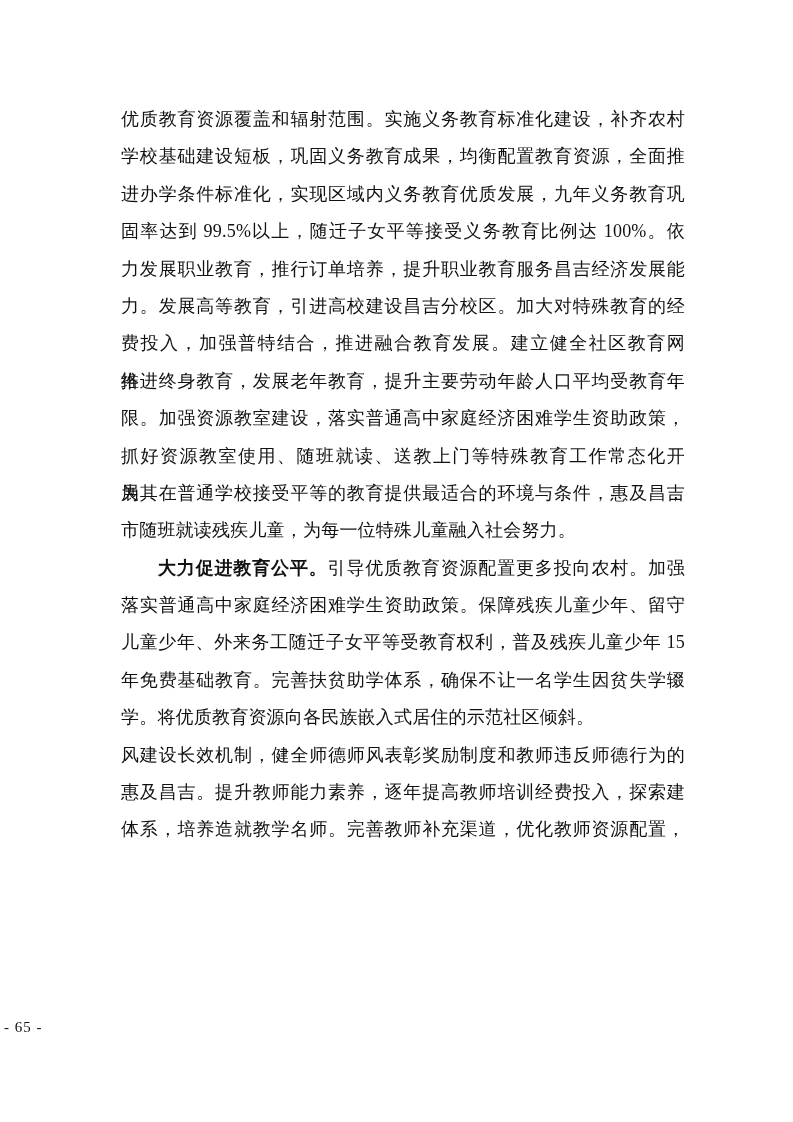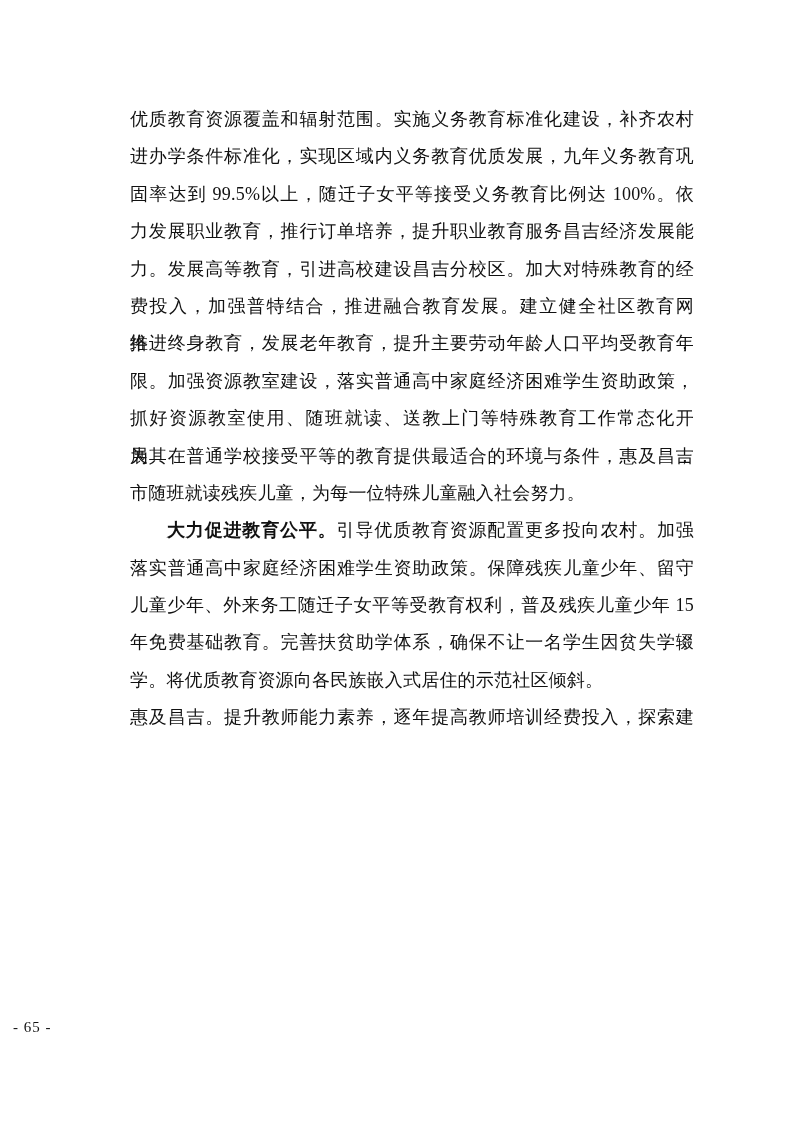--- a/index.html
+++ b/index.html
@@ -10,21 +10,21 @@
   body {
     width: 793px;
     height: 1122px;
     position: relative;
     font-family: "Liberation Serif", "DejaVu Serif", serif;
     color: #111111;
     overflow: hidden;
   }
   .page {
     position: absolute;
-    left: 13px; top: 0;
+    left: 4px; top: 0;
     width: 731px;
     height: 1122px;
     background: #ffffff;
     padding-left: 28px;
   }
   .text-block {
     position: absolute;
     left: 117px;
     top: 101px;
     width: 564px;
@@ -58,31 +58,34 @@
     letter-spacing: 1px;
     color: #111111;
   }
 </style>
 </head>
 <body>
 
 <div class="page">
   <div class="text-block">
       <div class="line">优质教育资源覆盖和辐射范围。实施义务教育标准化建设，补齐农村</div>
+      <div class="line">学校基础建设短板，巩固义务教育成果，均衡配置教育资源，全面推</div>
       <div class="line">进办学条件标准化，实现区域内义务教育优质发展，九年义务教育巩</div>
       <div class="line">固率达到 99.5%以上，随迁子女平等接受义务教育比例达 100%。依</div>
       <div class="line">力发展职业教育，推行订单培养，提升职业教育服务昌吉经济发展能</div>
       <div class="line">力。发展高等教育，引进高校建设昌吉分校区。加大对特殊教育的经</div>
       <div class="line">费投入，加强普特结合，推进融合教育发展。建立健全社区教育网络，</div>
       <div class="line">推进终身教育，发展老年教育，提升主要劳动年龄人口平均受教育年</div>
       <div class="line">限。加强资源教室建设，落实普通高中家庭经济困难学生资助政策，</div>
       <div class="line">抓好资源教室使用、随班就读、送教上门等特殊教育工作常态化开展，</div>
       <div class="line">为其在普通学校接受平等的教育提供最适合的环境与条件，惠及昌吉</div>
       <div class="line last">市随班就读残疾儿童，为每一位特殊儿童融入社会努力。</div>
       <div class="line indent"><b class="lead">大力促进教育公平。</b>引导优质教育资源配置更多投向农村。加强</div>
       <div class="line">落实普通高中家庭经济困难学生资助政策。保障残疾儿童少年、留守</div>
       <div class="line">儿童少年、外来务工随迁子女平等受教育权利，普及残疾儿童少年 15</div>
       <div class="line">年免费基础教育。完善扶贫助学体系，确保不让一名学生因贫失学辍</div>
       <div class="line last">学。将优质教育资源向各民族嵌入式居住的示范社区倾斜。</div>
+      <div class="line">风建设长效机制，健全师德师风表彰奖励制度和教师违反师德行为的</div>
       <div class="line">惠及昌吉。提升教师能力素养，逐年提高教师培训经费投入，探索建</div>
+      <div class="line">体系，培养造就教学名师。完善教师补充渠道，优化教师资源配置，</div>
     </div>
   <div class="footer">- 65 -</div>
 </div>
 
 </body></html>

